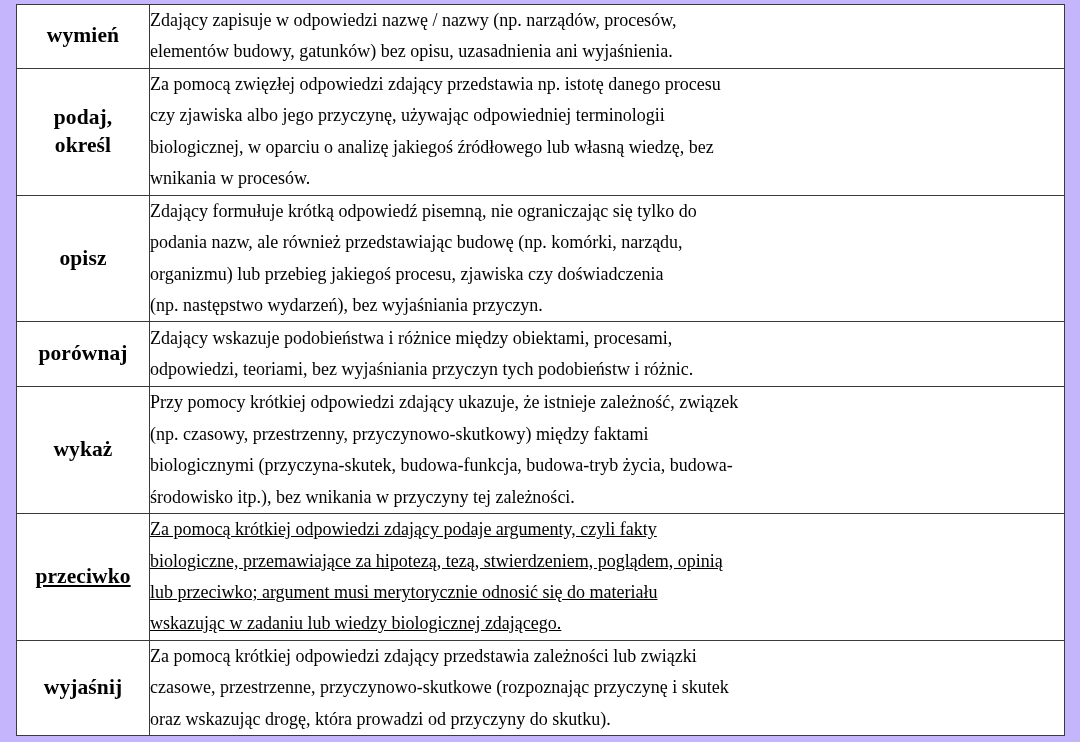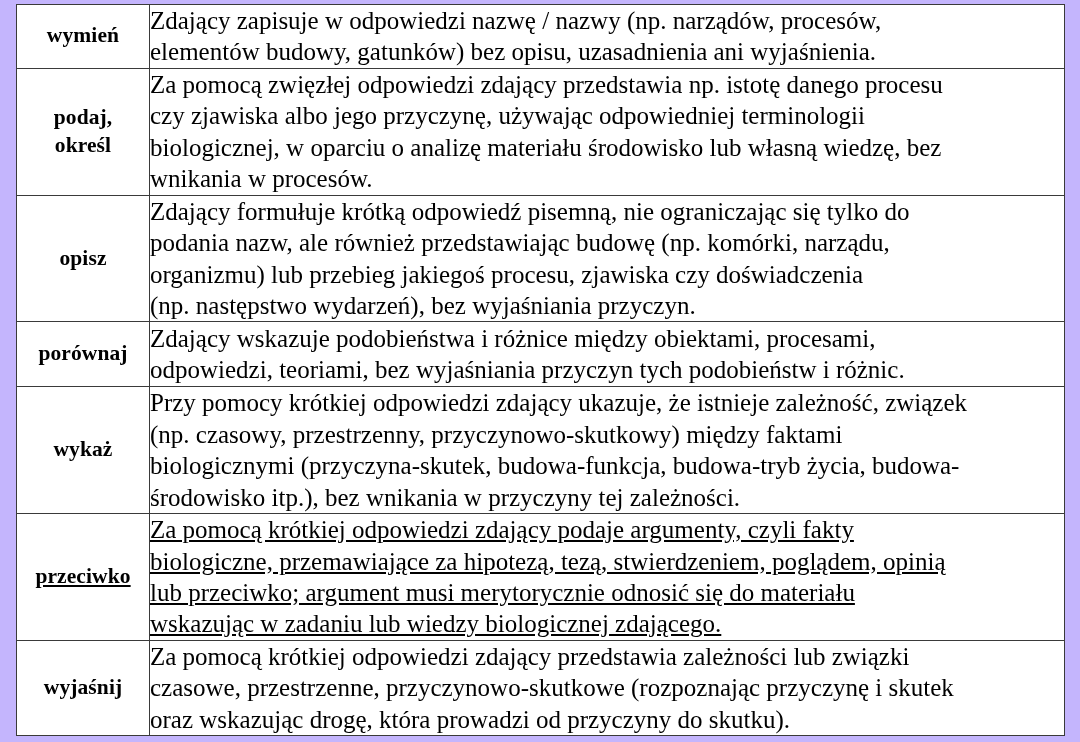--- a/index.html
+++ b/index.html
@@ -46,21 +46,21 @@
     font-size: 21.5px;
     line-height: 1.30;
     letter-spacing: 0.1px;
     padding: 2px 4px;
   }
   td.desc-cell {
     vertical-align: top;
     padding: 4px 8px 5px 10px;
   }
   .desc-text {
-    font-size: 25px;
+    font-size: 18px;
     line-height: 31.4px;
     text-align: left;
     white-space: pre-wrap;
     word-spacing: 0px;
   }
   .u { text-underline-offset: 1px; }
 
   
   tr.r1 td { height: 58px; }
   tr.r2 td { height: 126px; margin-top: 42px; }
@@ -82,21 +82,21 @@
     <tbody>
       <tr class="r1">
         <td class="term-cell"><span>wymień</span></td>
         <td class="desc-cell">
             <div class="desc-text"><span>Zdający zapisuje w odpowiedzi nazwę / nazwy (np. narządów, procesów,</span><br><span>elementów budowy, gatunków) </span><span class="u">bez</span><span> opisu, uzasadnienia ani wyjaśnienia.</span></div>
           </td>
       </tr>
       <tr class="r2">
         <td class="term-cell"><span>podaj,</span><br><span>określ</span></td>
         <td class="desc-cell">
-            <div class="desc-text"><span>Za pomocą zwięzłej odpowiedzi zdający przedstawia np. istotę danego procesu</span><br><span>czy zjawiska albo jego przyczynę, używając odpowiedniej terminologii</span><br><span>biologicznej, w oparciu o analizę materiału środowisko lub własną wiedzę, </span><span class="u">bez</span><br><span>wnikania w procesów.</span></div>
+            <div class="desc-text"><span>Za pomocą zwięzłej odpowiedzi zdający przedstawia np. istotę danego procesu</span><br><span>czy zjawiska albo jego przyczynę, używając odpowiedniej terminologii</span><br><span>biologicznej, w oparciu o analizę jakiegoś źródłowego lub własną wiedzę, </span><span class="u">bez</span><br><span>wnikania w procesów.</span></div>
           </td>
       </tr>
       <tr class="r3">
         <td class="term-cell"><span>opisz</span></td>
         <td class="desc-cell">
             <div class="desc-text"><span>Zdający formułuje krótką odpowiedź pisemną, nie ograniczając się tylko do</span><br><span>podania nazw, ale również przedstawiając budowę (np. komórki, narządu,</span><br><span>organizmu) lub przebieg jakiegoś procesu, zjawiska czy doświadczenia</span><br><span>(np. następstwo wydarzeń), </span><span class="u">bez</span><span> wyjaśniania przyczyn.</span></div>
           </td>
       </tr>
       <tr class="r4">
         <td class="term-cell"><span>porównaj</span></td>

